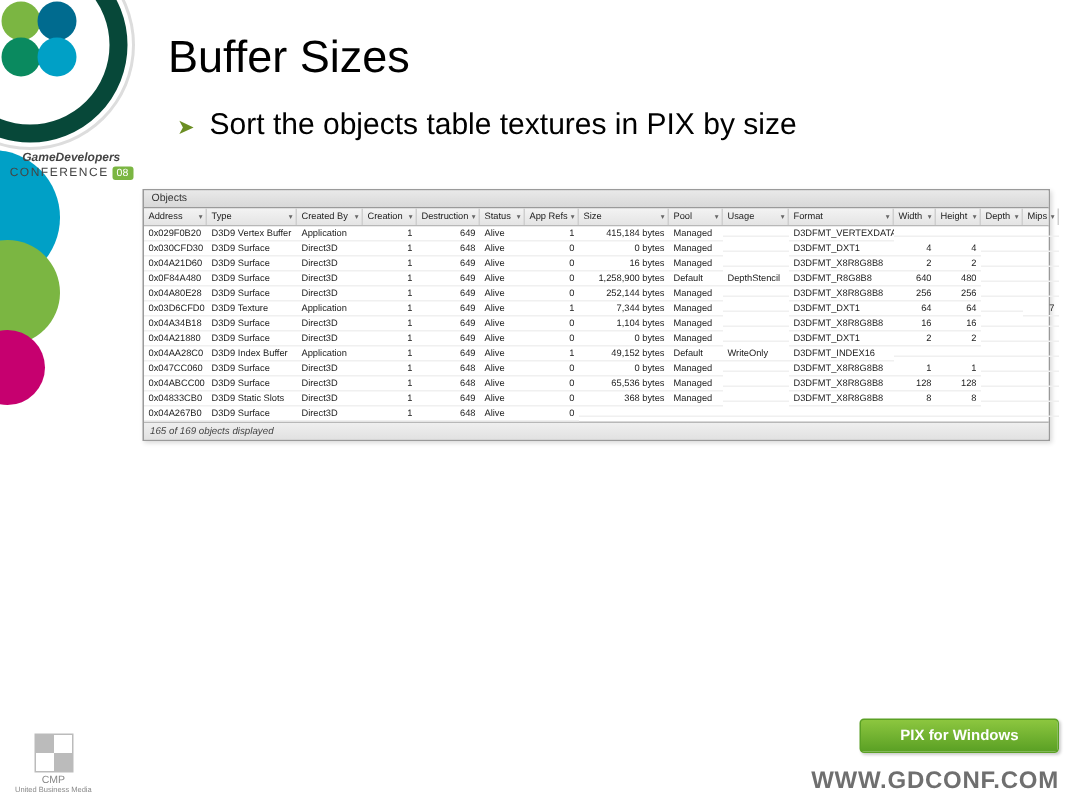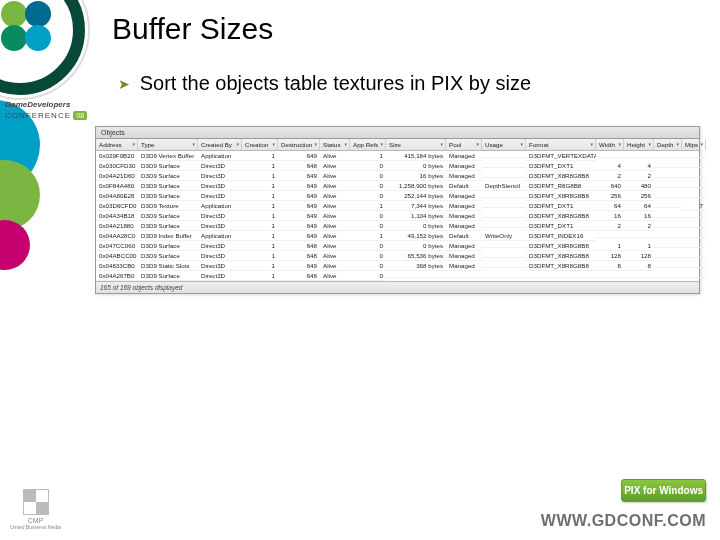--- a/index.html
+++ b/index.html
@@ -23,29 +23,29 @@
   .petal  { position: absolute; width: 26px; height: 26px; border-radius: 50%; }
   .p1 { left: 6px;  top: 6px;  background: #7bb642; }
   .p2 { left: 30px; top: 6px;  background: #006b8f; }
   .p3 { left: 6px;  top: 30px; background: #0a8a5f; }
   .p4 { left: 30px; top: 30px; background: #00a0c6; }
   .blob1 { width: 90px; height: 90px; left: -50px; top: 100px; background: #00a0c6; }
   .blob2 { width: 70px; height: 70px; left: -30px; top: 160px; background: #7bb642; }
   .blob3 { width: 50px; height: 50px; left: -20px; top: 220px; background: #c6006f; }
   .conf-badge {
     position: absolute; left: 5px; top: 100px;
-    font-size: 8px; color: #444; width: 85px; text-align: left;
+    font-size: 8px; color: #444; width: 85px; text-align: center;
   }
   .year08 {
     display: inline-block; background: #7bb642; color:#fff;
     font-size: 7px; padding: 1px 3px; border-radius: 2px; margin-top:2px;
   }
   .title {
     position: absolute;
-    left: 112px; top: 12px;
+    left: 112px; top: 22px;
     font-size: 30px;
   }
   .bullet-row {
     position: absolute;
     left: 118px; top: 72px;
     font-size: 20px;
     display: flex; align-items: center; gap: 10px;
   }
   .bullet-icon { font-size: 14px; color: #6b8e23; }
   .pix-window {
@@ -109,21 +109,21 @@
   .cmp-logo span:nth-child(4){background:#bbb}
   .gdconf {
     position: absolute; right: 14px; bottom: 10px;
     font-size: 16px; font-weight: bold; color:#6f6f6f;
     letter-spacing: .5px;
   }
   .pix-badge {
     position: absolute; right: 14px; bottom: 38px;
     background: linear-gradient(#8cc63f,#5aa024);
     color:#fff; font-size:10px; font-weight:bold;
-    padding:5px 2px; border:1px solid #5aa024; border-radius:3px;
+    padding:5px 26px; border:1px solid #5aa024; border-radius:3px;
     box-shadow: 1px 1px 2px rgba(0,0,0,.2);
   }
 </style>
 </head>
 <body>
 
 <div class="side-graphic">
   <div class="circ blob1"></div>
   <div class="circ blob2"></div>
   <div class="circ blob3"></div>

